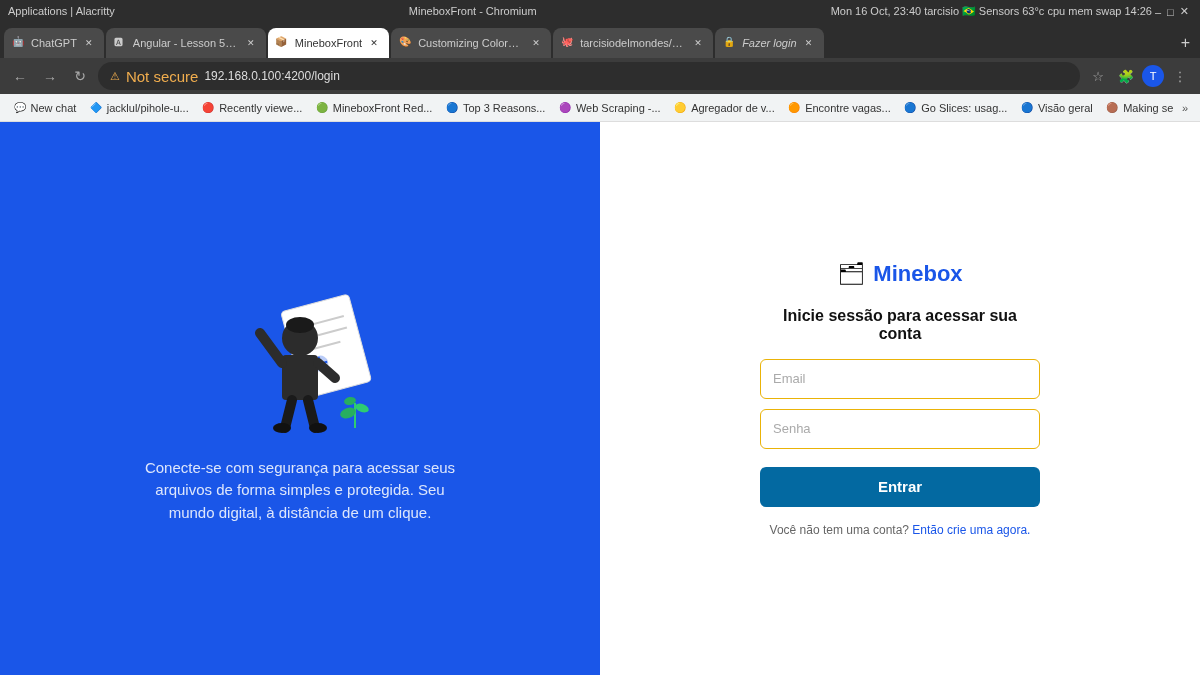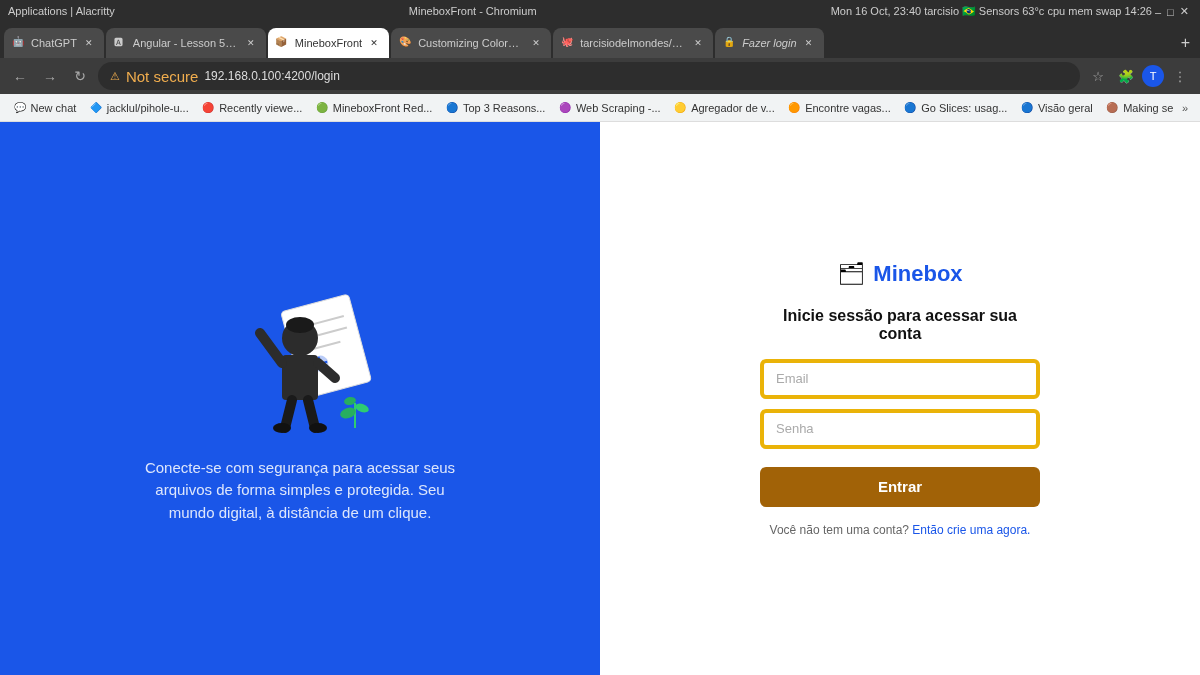--- a/index.html
+++ b/index.html
@@ -193,33 +193,33 @@
     .form-fields {
       width: 100%;
       display: flex;
       flex-direction: column;
       gap: 10px;
     }
 
     .form-input {
       width: 100%;
       height: 40px;
-      border: 4px solid #eab308;
+      border: 1px solid #eab308;
       border-radius: 6px;
       padding: 0 12px;
       font-size: 13px;
       color: #404040;
       outline: none;
     }
     .form-input::placeholder { color: #aaa; }
 
     .btn-entrar {
       width: 100%;
       height: 40px;
-      background: #a16207;
+      background: #0369a1;
       color: #fff;
       border: none;
       border-radius: 6px;
       font-size: 15px;
       font-weight: 600;
       cursor: pointer;
       margin-top: 2px;
     }
 
     .signup-text {

